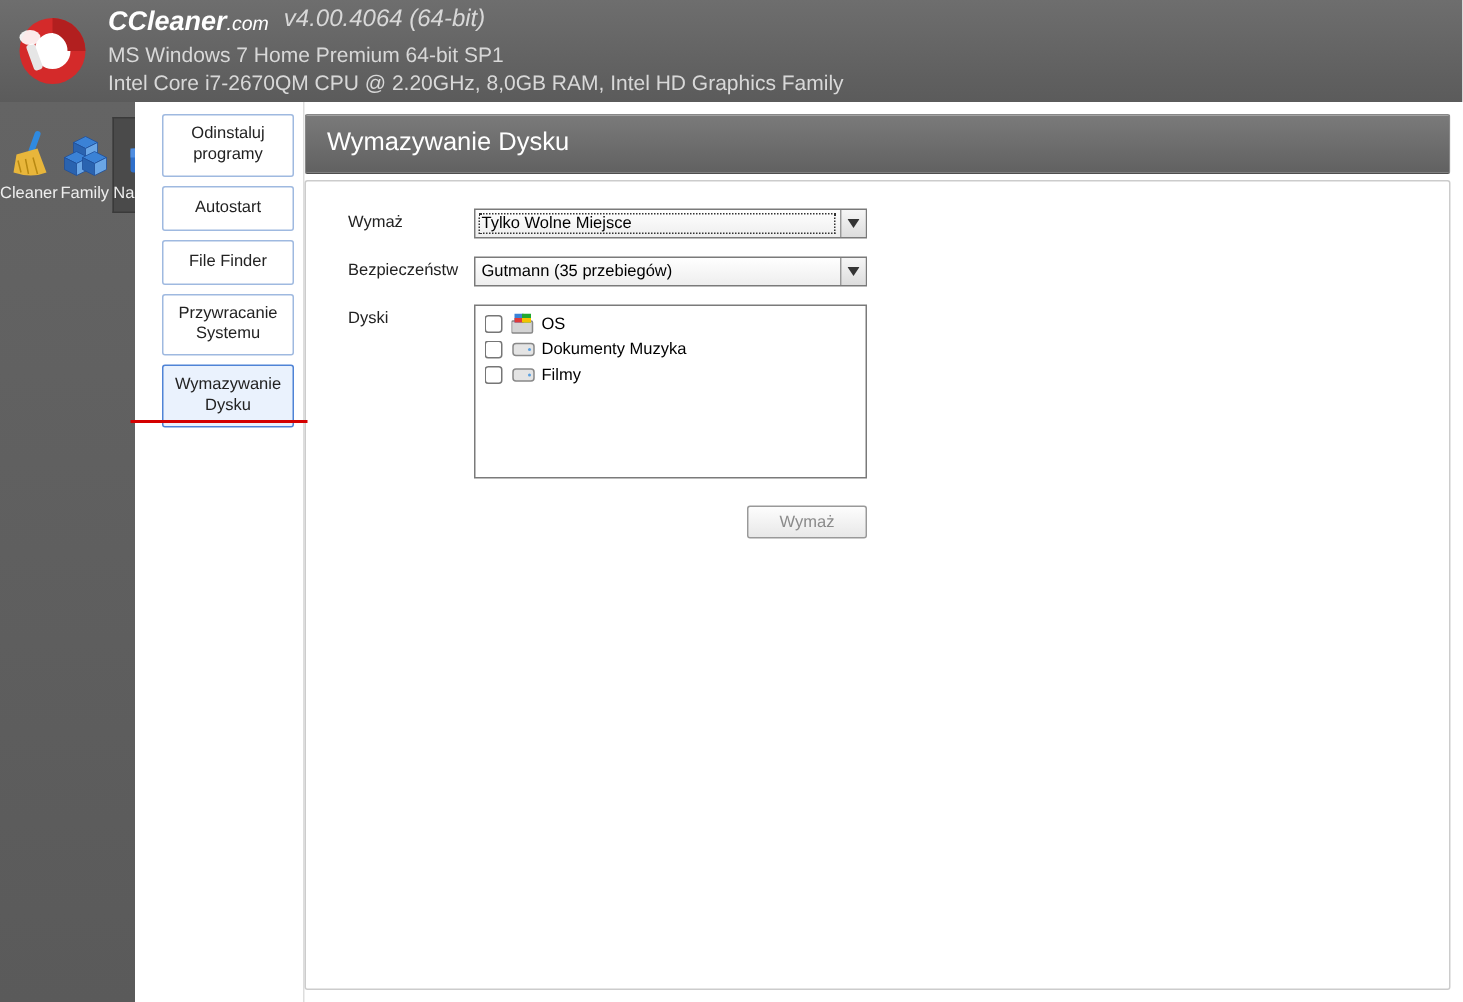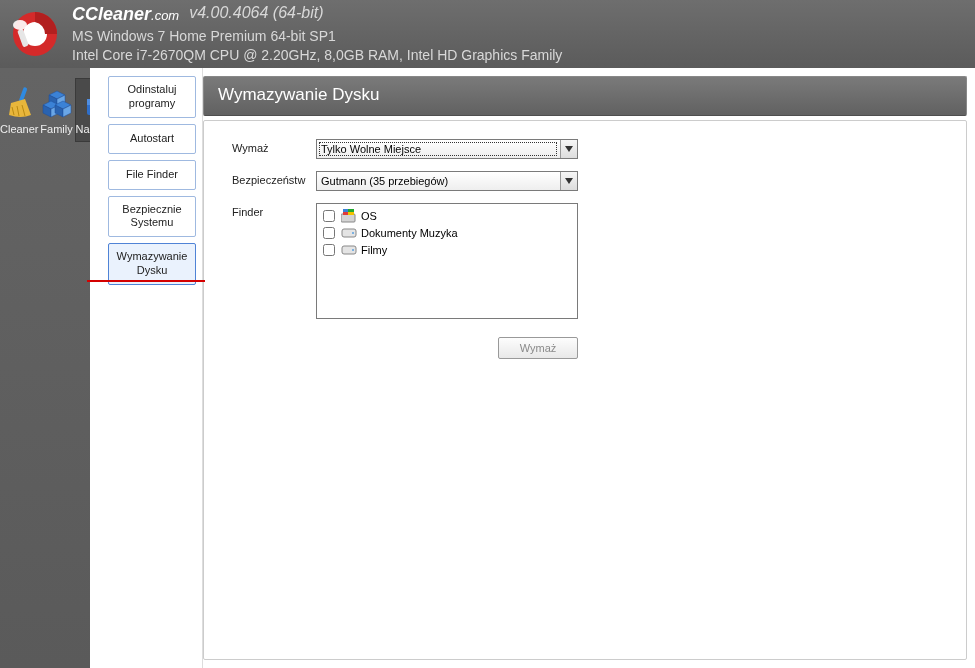--- a/index.html
+++ b/index.html
@@ -282,21 +282,21 @@
         </svg>
       </span>
       <span>Home</span>
     </div>
   </div>
 
   <div class="subnav">
     <div class="subnav-btn">Odinstaluj programy</div>
     <div class="subnav-btn">Autostart</div>
     <div class="subnav-btn">File Finder</div>
-    <div class="subnav-btn">Bezpiecznie Systemu</div>
+    <div class="subnav-btn">Przywracanie Systemu</div>
     <div class="subnav-btn active">Wymazywanie Dysku</div>
     <div class="red-underline"></div>
   </div>
 
   <div class="main">
     <div class="main-header">
       <div class="main-title">Wymazywanie Dysku</div>
     </div>
 
     <div class="main-body">
@@ -323,21 +323,21 @@
             <span class="select-arrow">
               <svg viewBox="0 0 8 6">
                   <path d="M0 0 L8 0 L4 6 Z" fill="#333"></path>
                 </svg>
             </span>
           </div>
         </div>
       </div>
 
       <div class="form-row">
-        <div class="form-label">Finder</div>
+        <div class="form-label">Dyski</div>
         <div class="form-control">
           <div class="disk-list">
 
             <div class="disk-item">
               <input type="checkbox" style="">
               <span class="drive-ico">
                 <svg viewBox="0 0 16 14">
                     <rect x="0" y="5" width="14" height="8" rx="1" fill="#d4d4d4" stroke="#888"></rect>
                     <rect x="2" y="0" width="6" height="6" fill="#3b82d6"></rect>
                     <rect x="7" y="0" width="6" height="6" fill="#22a82f"></rect>

